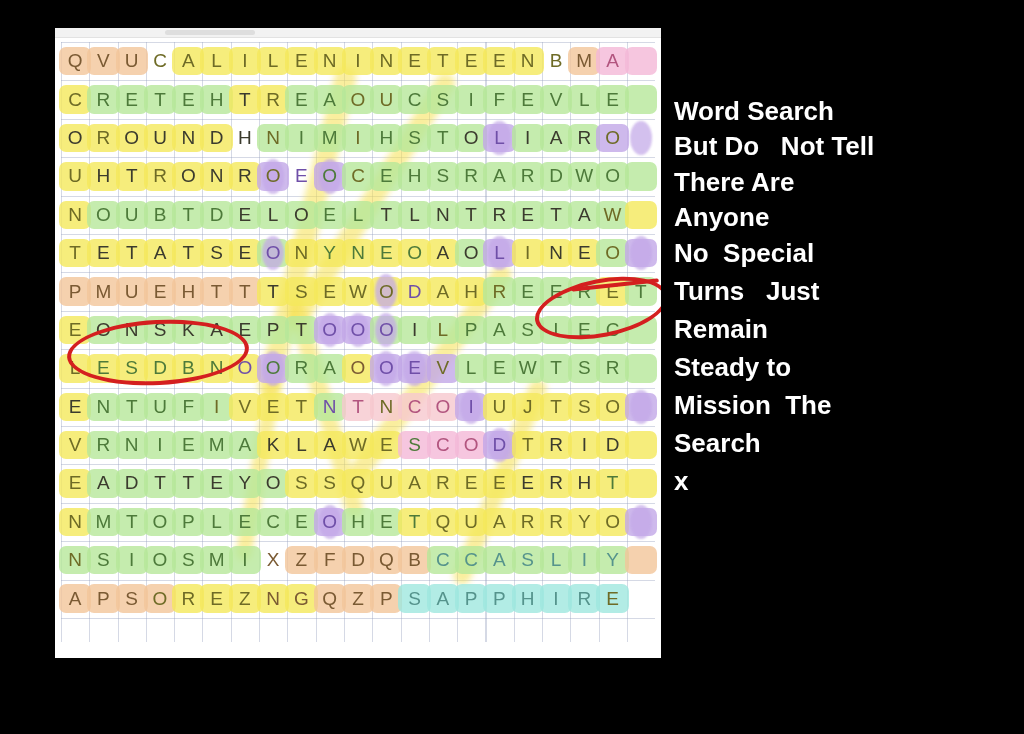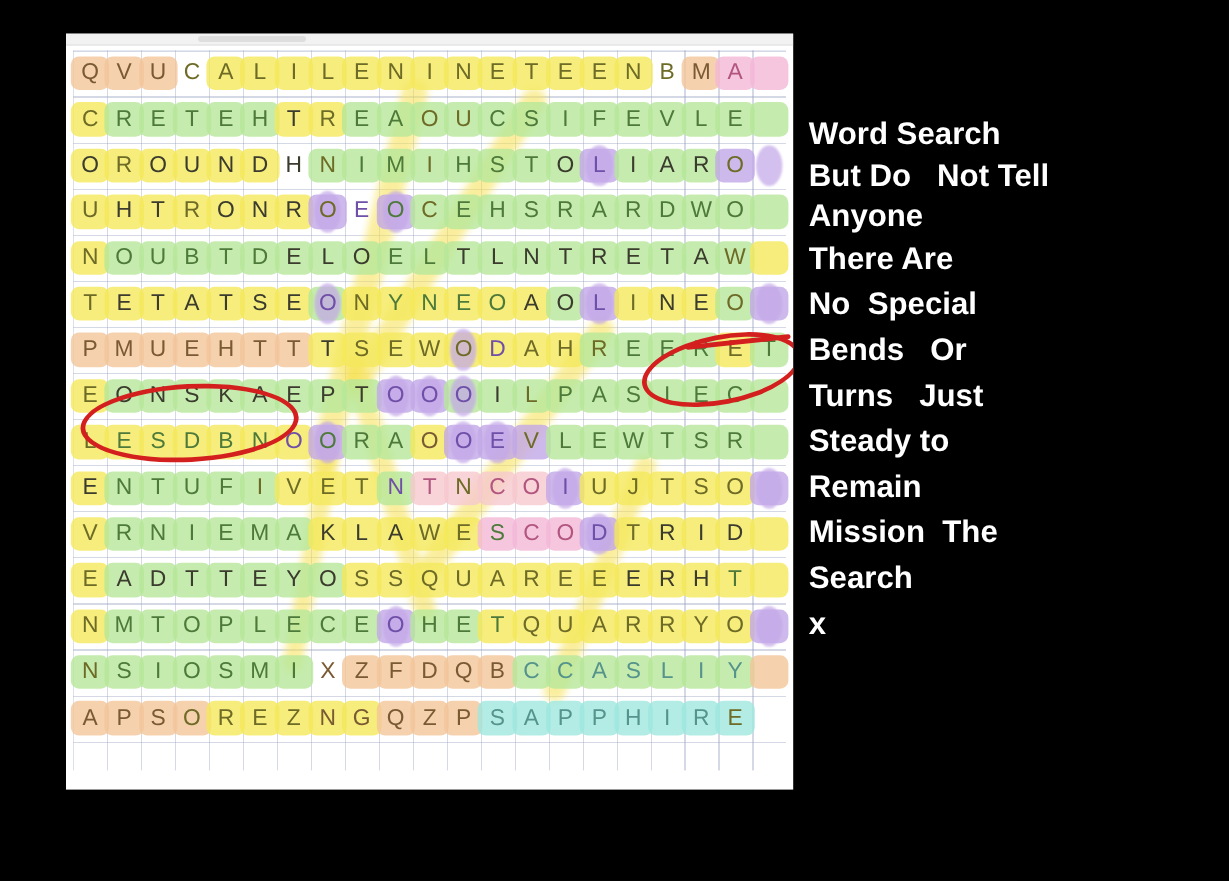--- a/index.html
+++ b/index.html
@@ -1438,25 +1438,24 @@
 
       <div class="ink" id="ink-left"></div>
       <div class="ink" id="ink-right"></div>
       <div class="ink-tail" id="ink-tail-right"></div>
     </div>
   </div>
 
   <div id="clues">
       <div class="clue-line" style="color: rgb(255, 255, 255);">Word Search</div>
       <div class="clue-line tight" style="color: rgb(255, 255, 255);">But Do   Not Tell</div>
+      <div class="clue-line" style="color: rgb(255, 255, 255);">There Are</div>
       <div class="clue-line tight" style="color: rgb(255, 255, 255);">Anyone</div>
-      <div class="clue-line" style="color: rgb(255, 255, 255);">There Are</div>
       <div class="clue-line" style="color: rgb(255, 255, 255);">No  Special</div>
-      <div class="clue-line" style="color: rgb(255, 255, 255);">Bends   Or</div>
       <div class="clue-line" style="color: rgb(255, 255, 255);">Turns   Just</div>
+      <div class="clue-line" style="color: rgb(255, 255, 255);">Remain</div>
       <div class="clue-line" style="color: rgb(255, 255, 255);">Steady to</div>
-      <div class="clue-line" style="color: rgb(255, 255, 255);">Remain</div>
       <div class="clue-line" style="color: rgb(255, 255, 255);">Mission  The</div>
       <div class="clue-line" style="color: rgb(255, 255, 255);">Search</div>
       <div class="clue-line" style="color: rgb(255, 255, 255);">x</div>
     </div>
 
 </div>
 
 </body></html>

